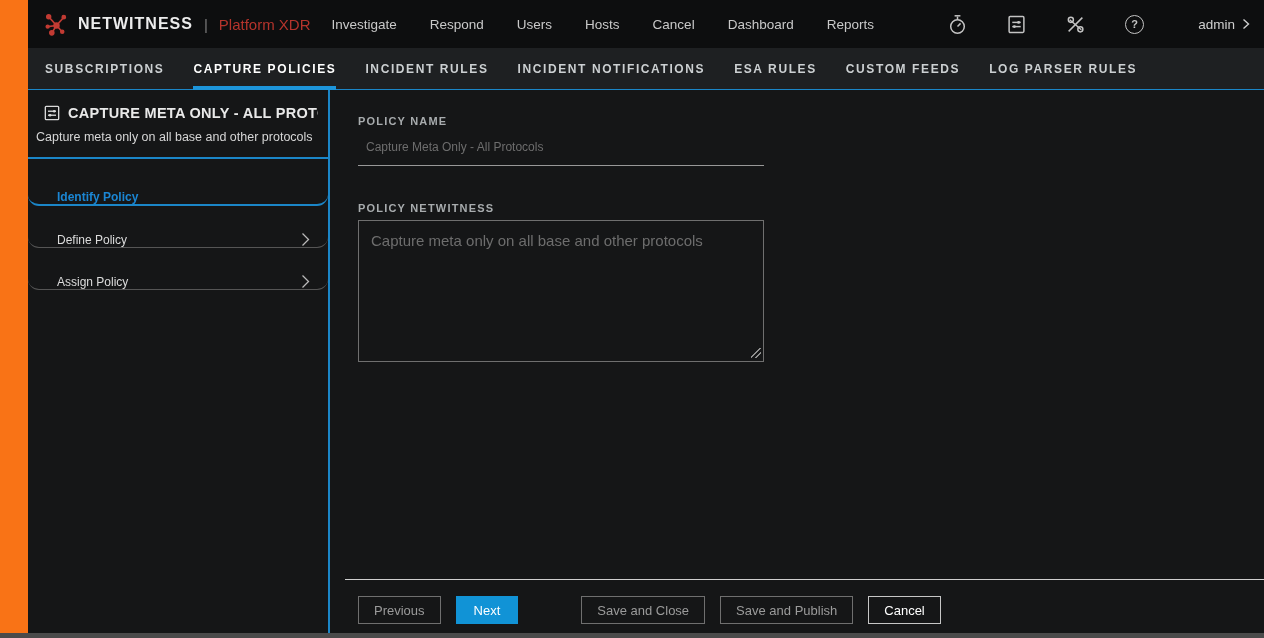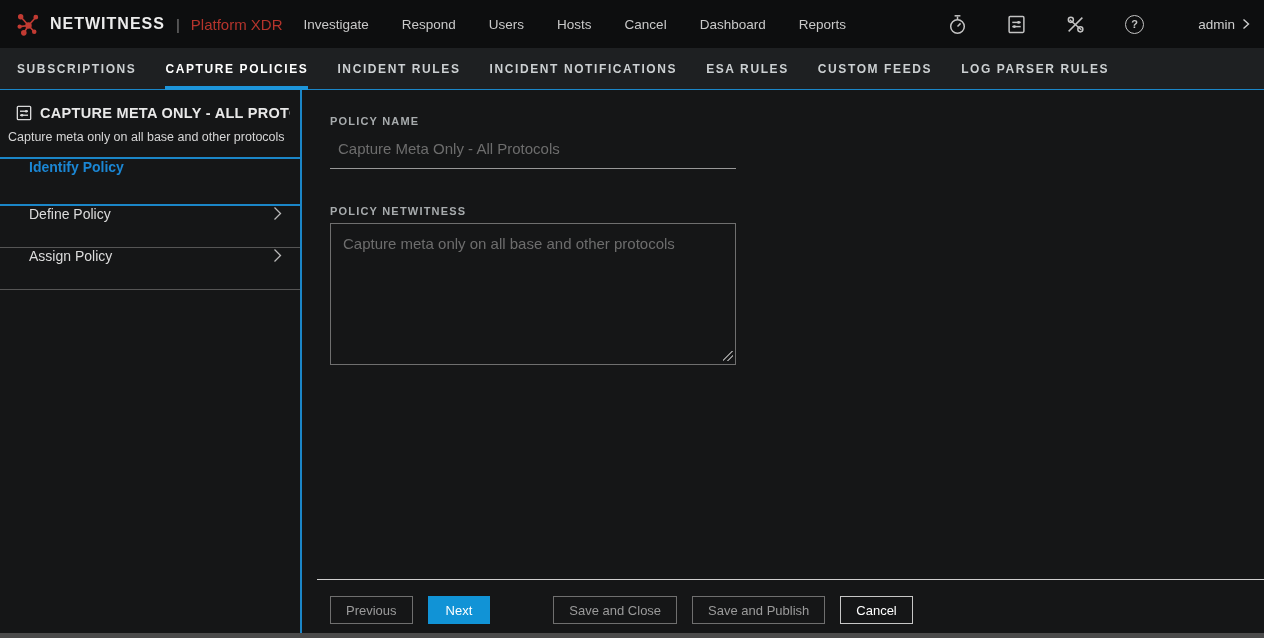--- a/index.html
+++ b/index.html
@@ -1,18 +1,18 @@
 <!DOCTYPE html>
 <html><head>
 <meta charset="utf-8">
 <style>
   * { margin:0; padding:0; box-sizing:border-box; }
   html,body { width:1264px; height:638px; background:#141516; overflow:hidden;
               font-family:"Liberation Sans", sans-serif; }
-  .page { position:relative; width:1264px; height:638px; background:#fdba74; }
+  .page { position:relative; width:1264px; height:638px; background:#f97316;padding-left:28px; }
 
   
   .topbar { height:48px; background:#0d0e0f; display:flex; align-items:center; padding:0 14px 0 16px; }
   .brand { display:flex; align-items:center; gap:9px; cursor:pointer; }
   .brand-name { color:#ececec; font-size:16px; font-weight:bold; letter-spacing:1px; }
   .brand-sep { color:#7a7a7a; font-size:15px; margin:0 2px; }
   .brand-product { color:#b5342c; font-size:15px; }
   .topnav { display:flex; align-items:center; gap:33px; margin-left:21px; }
   .topnav-item { color:#c9c9c9; font-size:13.5px; cursor:pointer; }
   .top-right { margin-left:auto; display:flex; align-items:center; gap:40px; }
@@ -33,29 +33,29 @@
                        height:4px; background:#1d95da; }
 
   
   .body-row { display:flex; height:543px; }
   .sidebar { width:302px; background:#151617; border-right:2px solid #1b86c8; }
   .side-header { padding:15px 10px 13px 8px; border-bottom:2px solid #1b86c8; }
   .side-title { display:flex; align-items:center; gap:8px; margin-left:8px;
                 color:#e9e9e9; font-size:14.5px; font-weight:bold; letter-spacing:.3px;
                 white-space:nowrap; overflow:hidden; }
   .side-subtitle { margin-top:9px; color:#d6d6d6; font-size:12.5px; }
-  .step { height:42px; display:flex; align-items:flex-start; justify-content:space-between;
-          padding:0 18px 0 29px; border-bottom:1px solid #555; font-size:14px;
-          color:#dcdcdc; cursor:pointer; }
+  .step { height:42px; display:flex; align-items:flex-end; justify-content:space-between;
+          padding:0 18px 0 29px; border-bottom:1px solid #555; font-size:12px;
+          color:#dcdcdc; cursor:pointer;border-radius:11px; }
   .step.active { height:47px; color:#1b86d3; font-weight:bold; border-bottom:2px solid #1b86c8; }
 
   .main { flex:1; position:relative; background:#151617; padding:25px 0 0 28px; }
   .field-label { color:#a8acae; font-size:11px; font-weight:bold; letter-spacing:1.2px; }
   .name-input { display:block; width:406px; margin-top:4px; background:transparent; border:none;
-                border-bottom:1px solid #989898; color:#6d6d6d; font-size:15px;
+                border-bottom:1px solid #989898; color:#6d6d6d; font-size:12px;
                 padding:9px 8px 11px; outline:none; font-family:inherit; }
   .desc-label { margin-top:36px; }
   .desc-wrap { position:relative; width:406px; margin-top:6px; }
   .desc-box { display:block; width:406px; height:142px; background:transparent;
               border:1px solid #6f6f6f; color:#6d6d6d; font-size:15px; line-height:1.4;
               padding:9px 12px; resize:none; outline:none; font-family:inherit; }
   .desc-wrap::after { content:""; position:absolute; right:3px; bottom:4px; width:10px; height:10px;
               background:linear-gradient(135deg, transparent 44%, #8f8f8f 44% 52%,
                          transparent 52% 68%, #8f8f8f 68% 76%, transparent 76%);
               pointer-events:none; }

